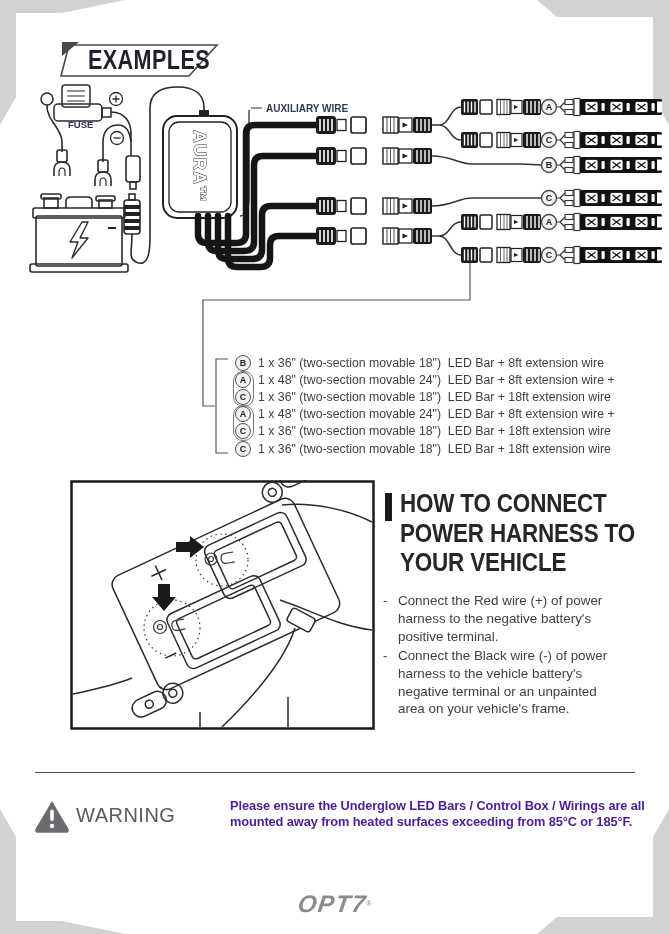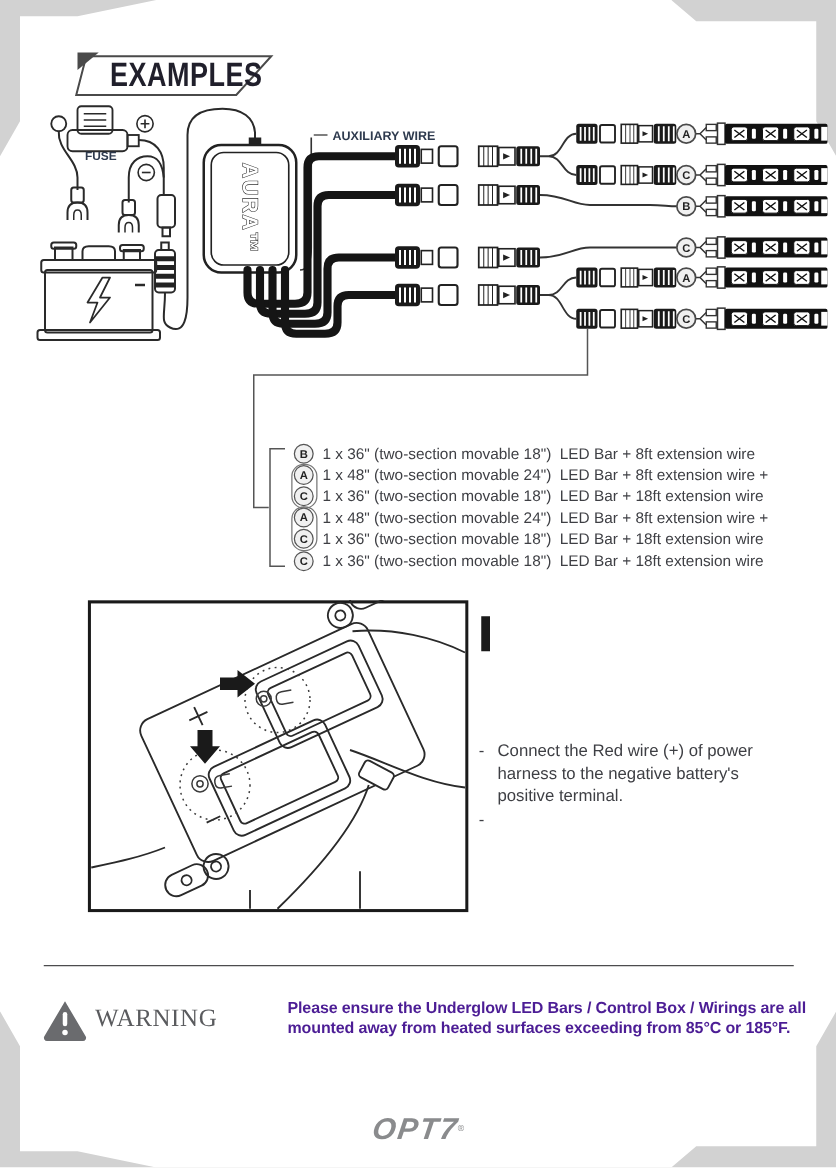--- a/index.html
+++ b/index.html
@@ -29,21 +29,21 @@
     left:233px;}
   .howto-bar{left:385px;top:493px;width:7px;height:28px;background:#1a1a1a;}
   .howto-title{left:400px;top:489px;color:#29242a;}
   .howto-title div{font-size:25.5px;line-height:29.5px;font-weight:800;letter-spacing:-0.2px;
     transform:scaleX(0.88);transform-origin:left top;white-space:nowrap;}
   .bullets{left:383px;top:592px;width:256px;color:#3e3f44;font-size:13.4px;line-height:17.9px;}
   .bullet{display:flex;margin-bottom:1px;}
   .bullet .dash{width:15px;flex:0 0 auto;}
   .bullet .btxt{width:226px;}
   .divider{left:35px;top:772px;width:600px;border-top:1.4px solid #4c4c4e;height:0;}
-  .warn-label{left:76px;top:804px;font-size:20px;color:#5a5b5e;letter-spacing:0.5px;font-family:Liberation Serif, serif;}
+  .warn-label{left:76px;top:804px;font-size:20px;color:#5a5b5e;letter-spacing:0.5px;}
   .warn-text{left:230px;top:798px;width:420px;font-size:12.8px;font-weight:700;color:#4c1d95;
     line-height:15.6px;letter-spacing:-0.1px;white-space:nowrap;}
   .footer-logo{left:0;top:890px;width:669px;text-align:center;color:#8a8b8d;}
   .footer-logo .word{font-size:24px;font-weight:900;font-style:italic;letter-spacing:1.5px;
     display:inline-block;transform:skewX(-8deg);}
   .footer-logo sup{font-size:7px;font-style:normal;vertical-align:super;}
   svg text{font-family:"Liberation Sans",sans-serif;}
 </style>
 </head>
 <body>
@@ -307,28 +307,34 @@
       <path d="M225,148 C215,180 185,215 152,247"></path>
       <path d="M62,198 C42,206 22,210 3,214"></path>
       <path d="M130,232 V247 M218,217 V247"></path>
       <g transform="rotate(28 230 140)">
           <rect x="218" y="132" width="26" height="15" rx="3" fill="#fff"></rect>
         </g>
     </g>
   </svg>
 
   <div class="abs howto-bar"></div>
+  <div class="abs howto-title">
+    <div>HOW TO CONNECT</div>
+    <div>POWER HARNESS TO</div>
+    <div>YOUR VEHICLE</div>
+  </div>
 
   <div class="abs bullets">
     <div class="bullet">
       <span class="dash">-</span>
       <span class="btxt">Connect the Red wire (+) of power harness to the negative battery's positive terminal.</span>
     </div>
     <div class="bullet">
       <span class="dash">-</span>
+      <span class="btxt">Connect the Black wire (-) of power harness to the vehicle battery's negative terminal or an unpainted area on your vehicle's frame.</span>
     </div>
   </div>
 
   <div class="abs divider"></div>
 
   <svg class="abs" style="left:33px;top:798px;" width="38" height="36" viewBox="0 0 38 36">
     <path d="M19,3 L35.5,31 a2.5,2.5 0 0 1 -2.2,3.8 H4.7 A2.5,2.5 0 0 1 2.5,31 Z" fill="#6a6b6e"></path>
     <rect x="17.2" y="11.5" width="3.6" height="11.5" rx="1.8" fill="#fff"></rect>
     <circle cx="19" cy="28" r="2.2" fill="#fff"></circle>
   </svg>

